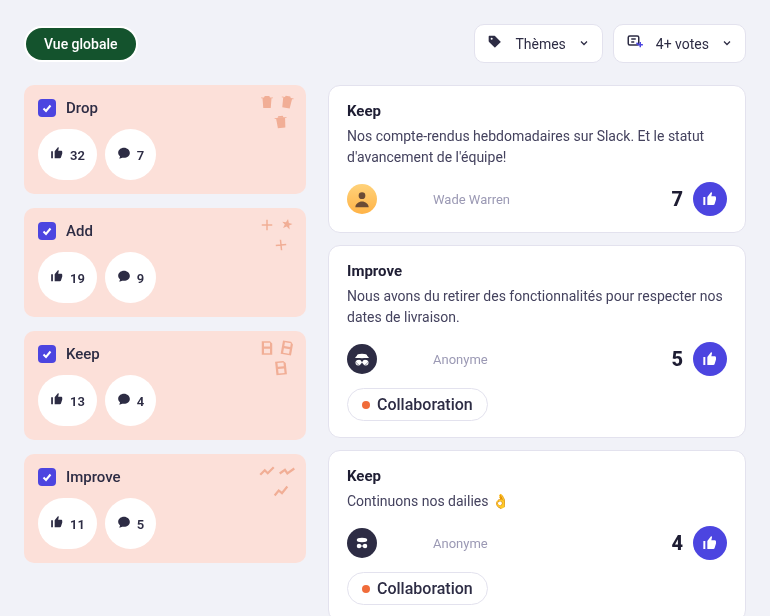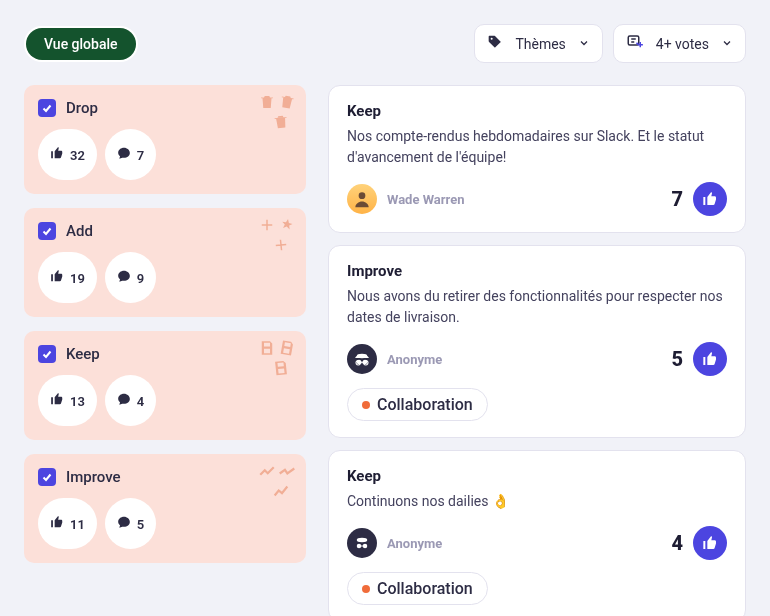--- a/index.html
+++ b/index.html
@@ -175,21 +175,22 @@
       background: linear-gradient(180deg,#FFD27A 0%,#FFB347 100%);
     }
     .avatar.photo svg { width: 20px; height: 20px; }
     .avatar.anon {
       background: #2D2C44;
     }
     .avatar.anon svg { width: 18px; height: 18px; color:#fff; }
     .author-name {
       font-size: 13px;
       color: #9B99B4;
-      font-weight: 700;
+      font-weight: 400;
+      margin-left: 46px;
     }
     .votes {
       display: inline-flex;
       align-items: center;
       gap: 10px;
     }
     .vote-count {
       font-size: 20px;
       font-weight: 800;
       color: #1E1D33;

